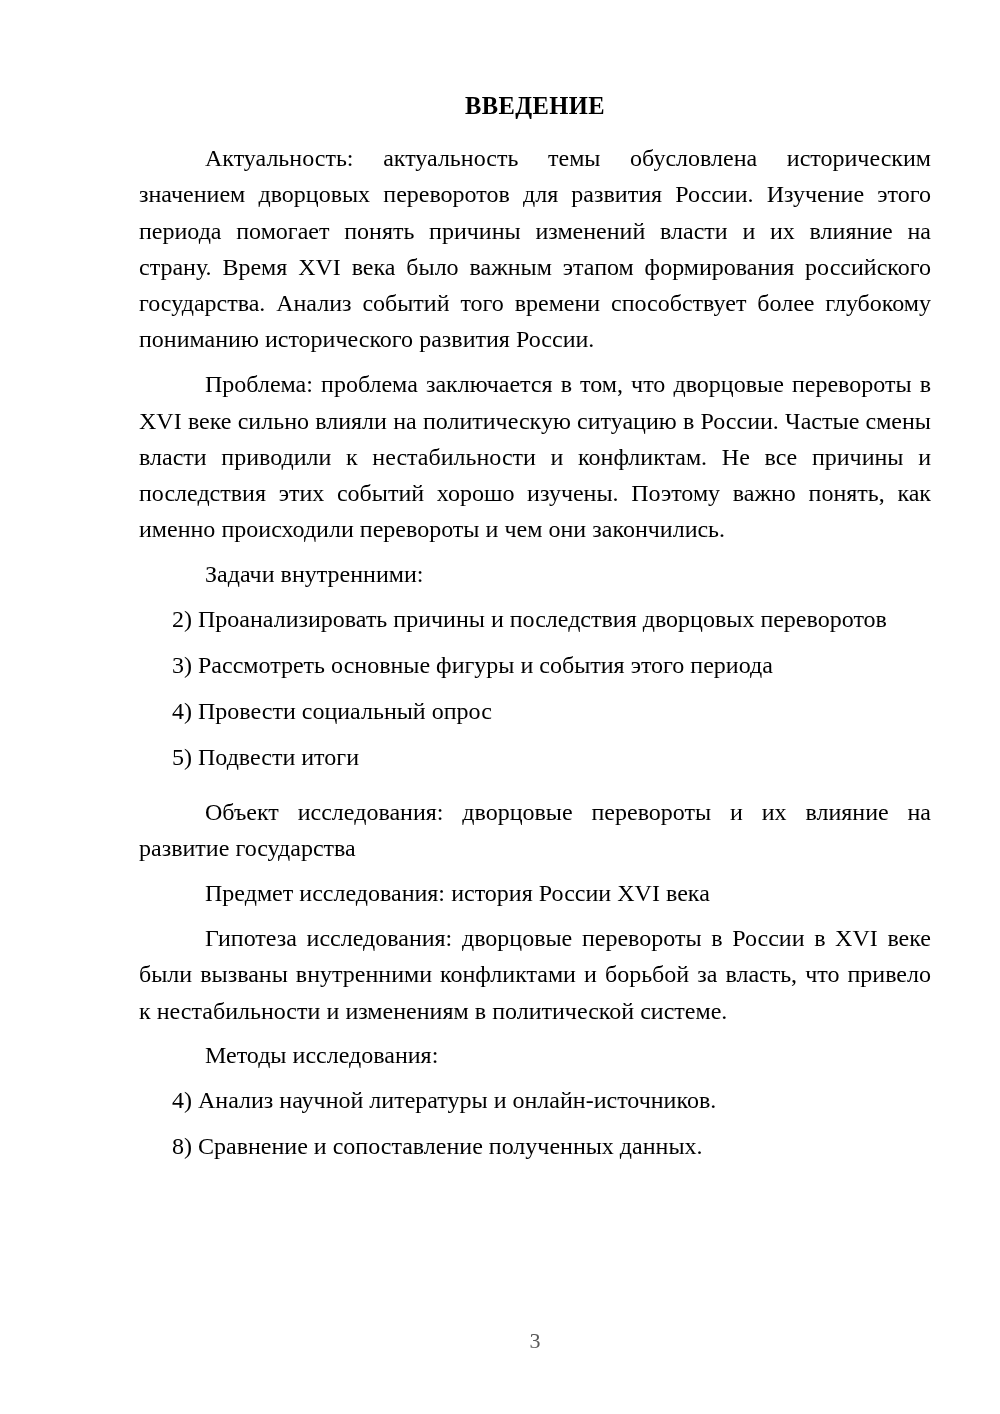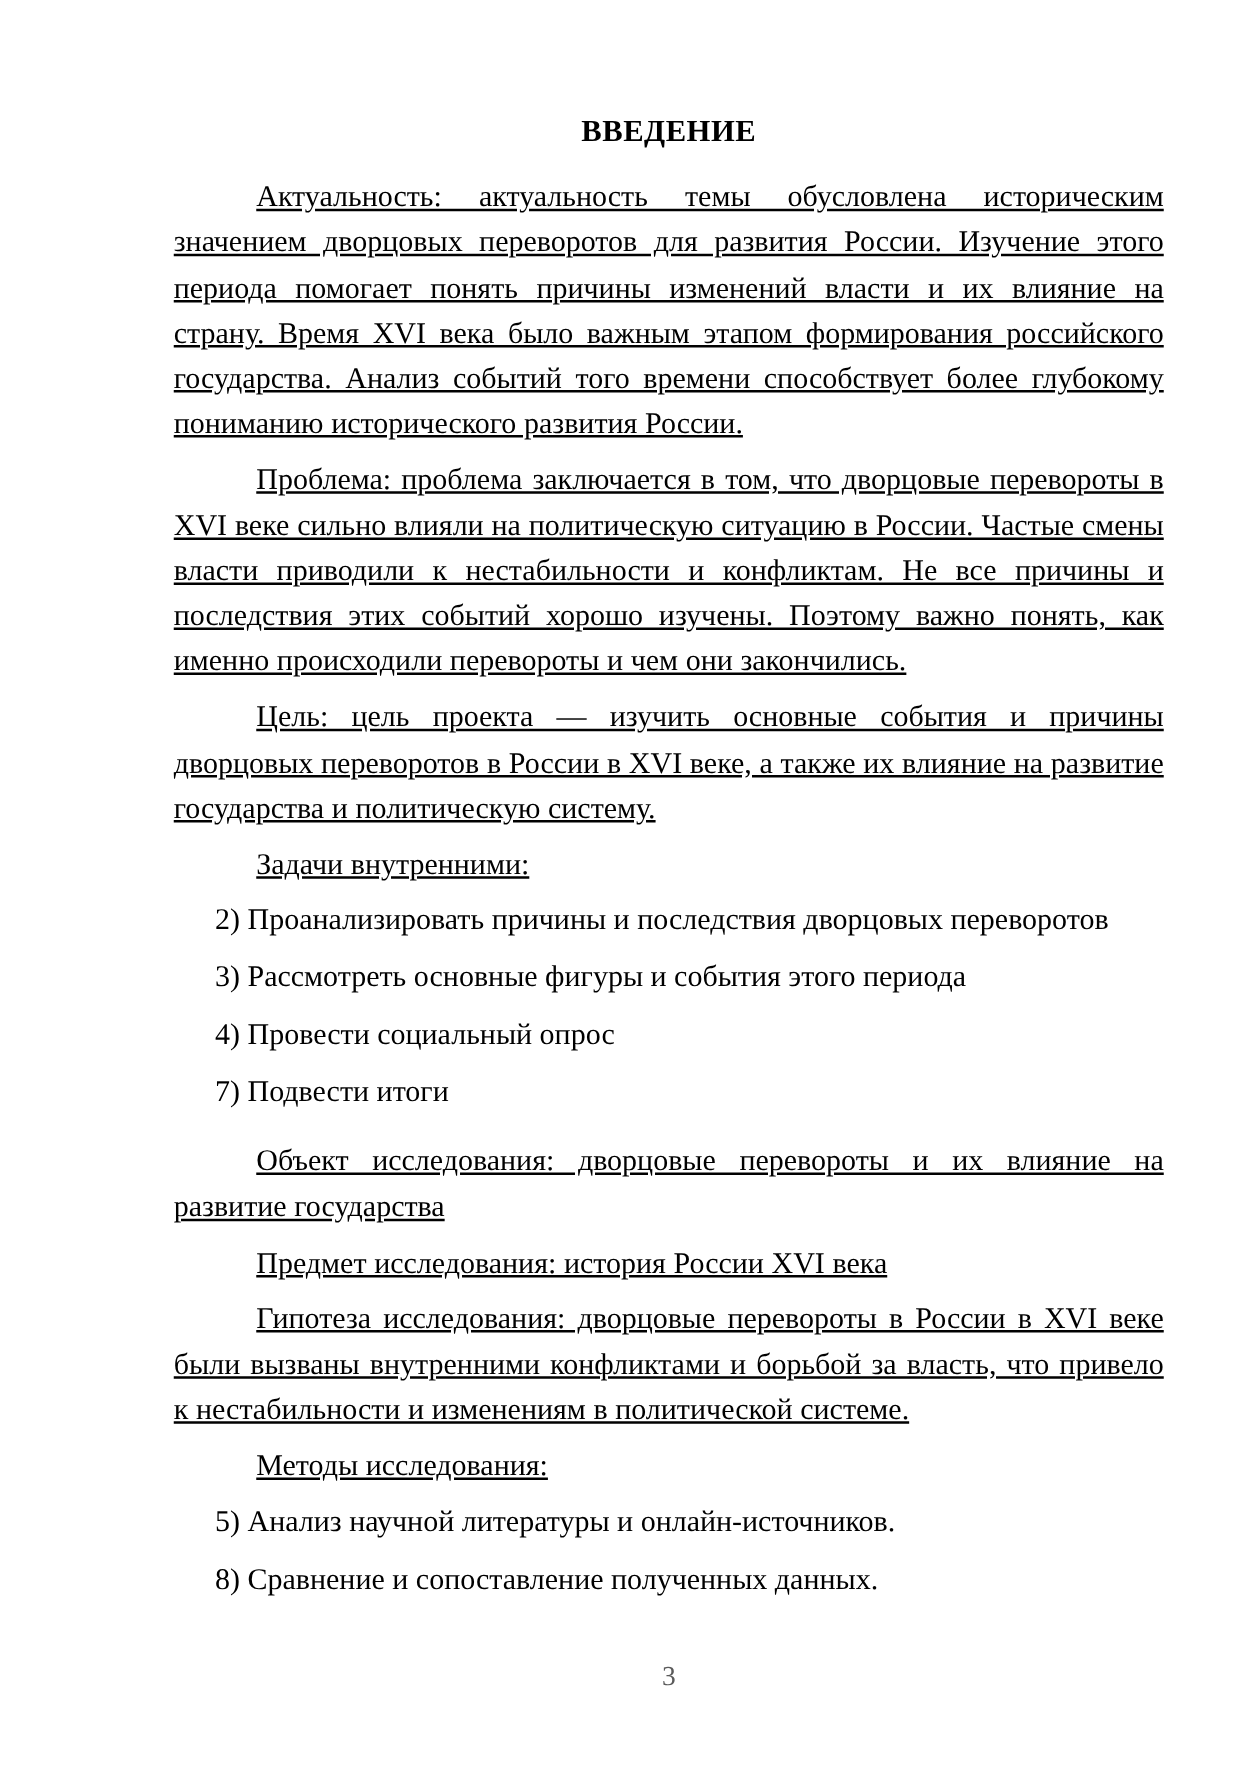--- a/index.html
+++ b/index.html
@@ -43,21 +43,20 @@
 
   .para {
     font-size: 24px;
     line-height: 36.3px;
     text-align: justify;
     text-justify: inter-word;
     text-indent: 66px;
     margin: 0 0 8.5px 0;
     word-spacing: 0.1px;
     hyphens: none;
-    text-decoration: underline;
   }
 
   .list {
     list-style: none;
     margin: 0;
     padding: 0;
   }
 
   .list-item {
     font-size: 24px;
@@ -89,43 +88,42 @@
 <div class="page">
 
   <div class="content">
 
     <h1 class="doc-title">ВВЕДЕНИЕ</h1>
 
     <p class="para">Актуальность: актуальность темы обусловлена историческим значением дворцовых переворотов для развития России. Изучение этого периода помогает понять причины изменений власти и их влияние на страну. Время XVI века было важным этапом формирования российского государства. Анализ событий того времени способствует более глубокому пониманию исторического развития России.</p>
 
     <p class="para">Проблема: проблема заключается в том, что дворцовые перевороты в XVI веке сильно влияли на политическую ситуацию в России. Частые смены власти приводили к нестабильности и конфликтам. Не все причины и последствия этих событий хорошо изучены. Поэтому важно понять, как именно происходили перевороты и чем они закончились.</p>
 
-    <p class="para">Цель: цель проекта — изучить основные события и причины дворцовых переворотов в России в XVI веке, а также их влияние на развитие государства и политическую систему.</p>
 
     <p class="para">Задачи внутренними:</p>
 
     <ul class="list">
       <li class="list-item">2) Проанализировать причины и последствия дворцовых переворотов</li>
       <li class="list-item">3) Рассмотреть основные фигуры и события этого периода</li>
       <li class="list-item">4) Провести социальный опрос</li>
-      <li class="list-item">7) Подвести итоги</li>
+      <li class="list-item">5) Подвести итоги</li>
     </ul>
 
     <div class="gap-after-list"></div>
 
     <p class="para">Объект исследования: дворцовые перевороты и их влияние на развитие государства</p>
 
     <p class="para">Предмет исследования: история России XVI века</p>
 
     <p class="para">Гипотеза исследования: дворцовые перевороты в России в XVI веке были вызваны внутренними конфликтами и борьбой за власть, что привело к нестабильности и изменениям в политической системе.</p>
 
     <p class="para">Методы исследования:</p>
 
     <ul class="list">
-      <li class="list-item">5) Анализ научной литературы и онлайн-источников.</li>
+      <li class="list-item">4) Анализ научной литературы и онлайн-источников.</li>
       <li class="list-item">8) Сравнение и сопоставление полученных данных.</li>
     </ul>
 
   </div>
 
   <div class="page-number">3</div>
 
 </div>
 
 </body></html>

